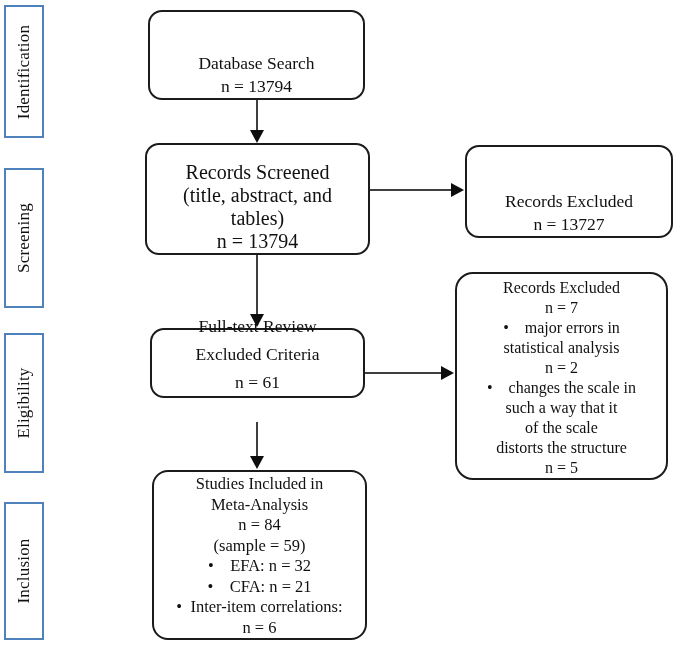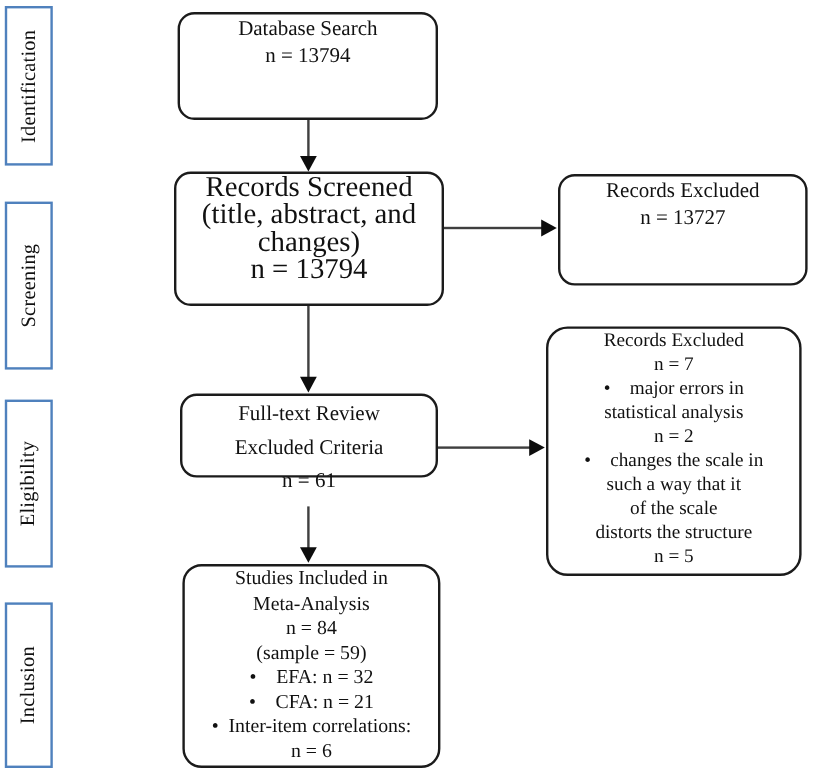--- a/index.html
+++ b/index.html
@@ -38,26 +38,26 @@
   
   .node{
     position:absolute;
     border:2px solid #1b1b1b;
     border-radius:14px;
     background:#ffffff;
     box-sizing:border-box;
     display:flex;
     flex-direction:column;
     align-items:center;
-    justify-content:flex-start;
+    justify-content:flex-end;
     text-align:center;
   }
   .node .line{width:100%;}
   .node-database{left:148px;top:10px;width:217px;height:90px;font-size:17.5px;line-height:23px;}
-  .node-screened{left:145px;top:143px;width:225px;height:112px;font-size:24px;line-height:23px;}
+  .node-screened{left:145px;top:143px;width:225px;height:112px;font-size:20px;line-height:23px;}
   .node-excluded1{left:465px;top:145px;width:208px;height:93px;font-size:17.5px;line-height:23px;}
   .node-fulltext{left:150px;top:328px;width:215px;height:70px;font-size:17.5px;line-height:28px;}
   .node-excluded2{left:455px;top:272px;width:213px;height:208px;font-size:16px;line-height:20px;border-radius:18px;}
   .node-included{left:152px;top:470px;width:215px;height:170px;font-size:16.5px;line-height:20.5px;border-radius:16px;}
 
   
   .shaft{position:absolute;background:#3f3f3f;}
   .shaft-v{width:2px;}
   .shaft-h{height:2px;}
   .head-down{
@@ -92,21 +92,21 @@
   </div>
 
   <div class="node node-database">
       <div class="line">Database Search</div>
       <div class="line">n = 13794</div>
     </div>
 
   <div class="node node-screened">
       <div class="line">Records Screened</div>
       <div class="line">(title, abstract, and</div>
-      <div class="line">changes)</div>
+      <div class="line">tables)</div>
       <div class="line">n = 13794</div>
     </div>
 
   <div class="node node-excluded1">
       <div class="line">Records Excluded</div>
       <div class="line">n = 13727</div>
     </div>
 
   <div class="node node-fulltext">
       <div class="line">Full-text Review</div>

